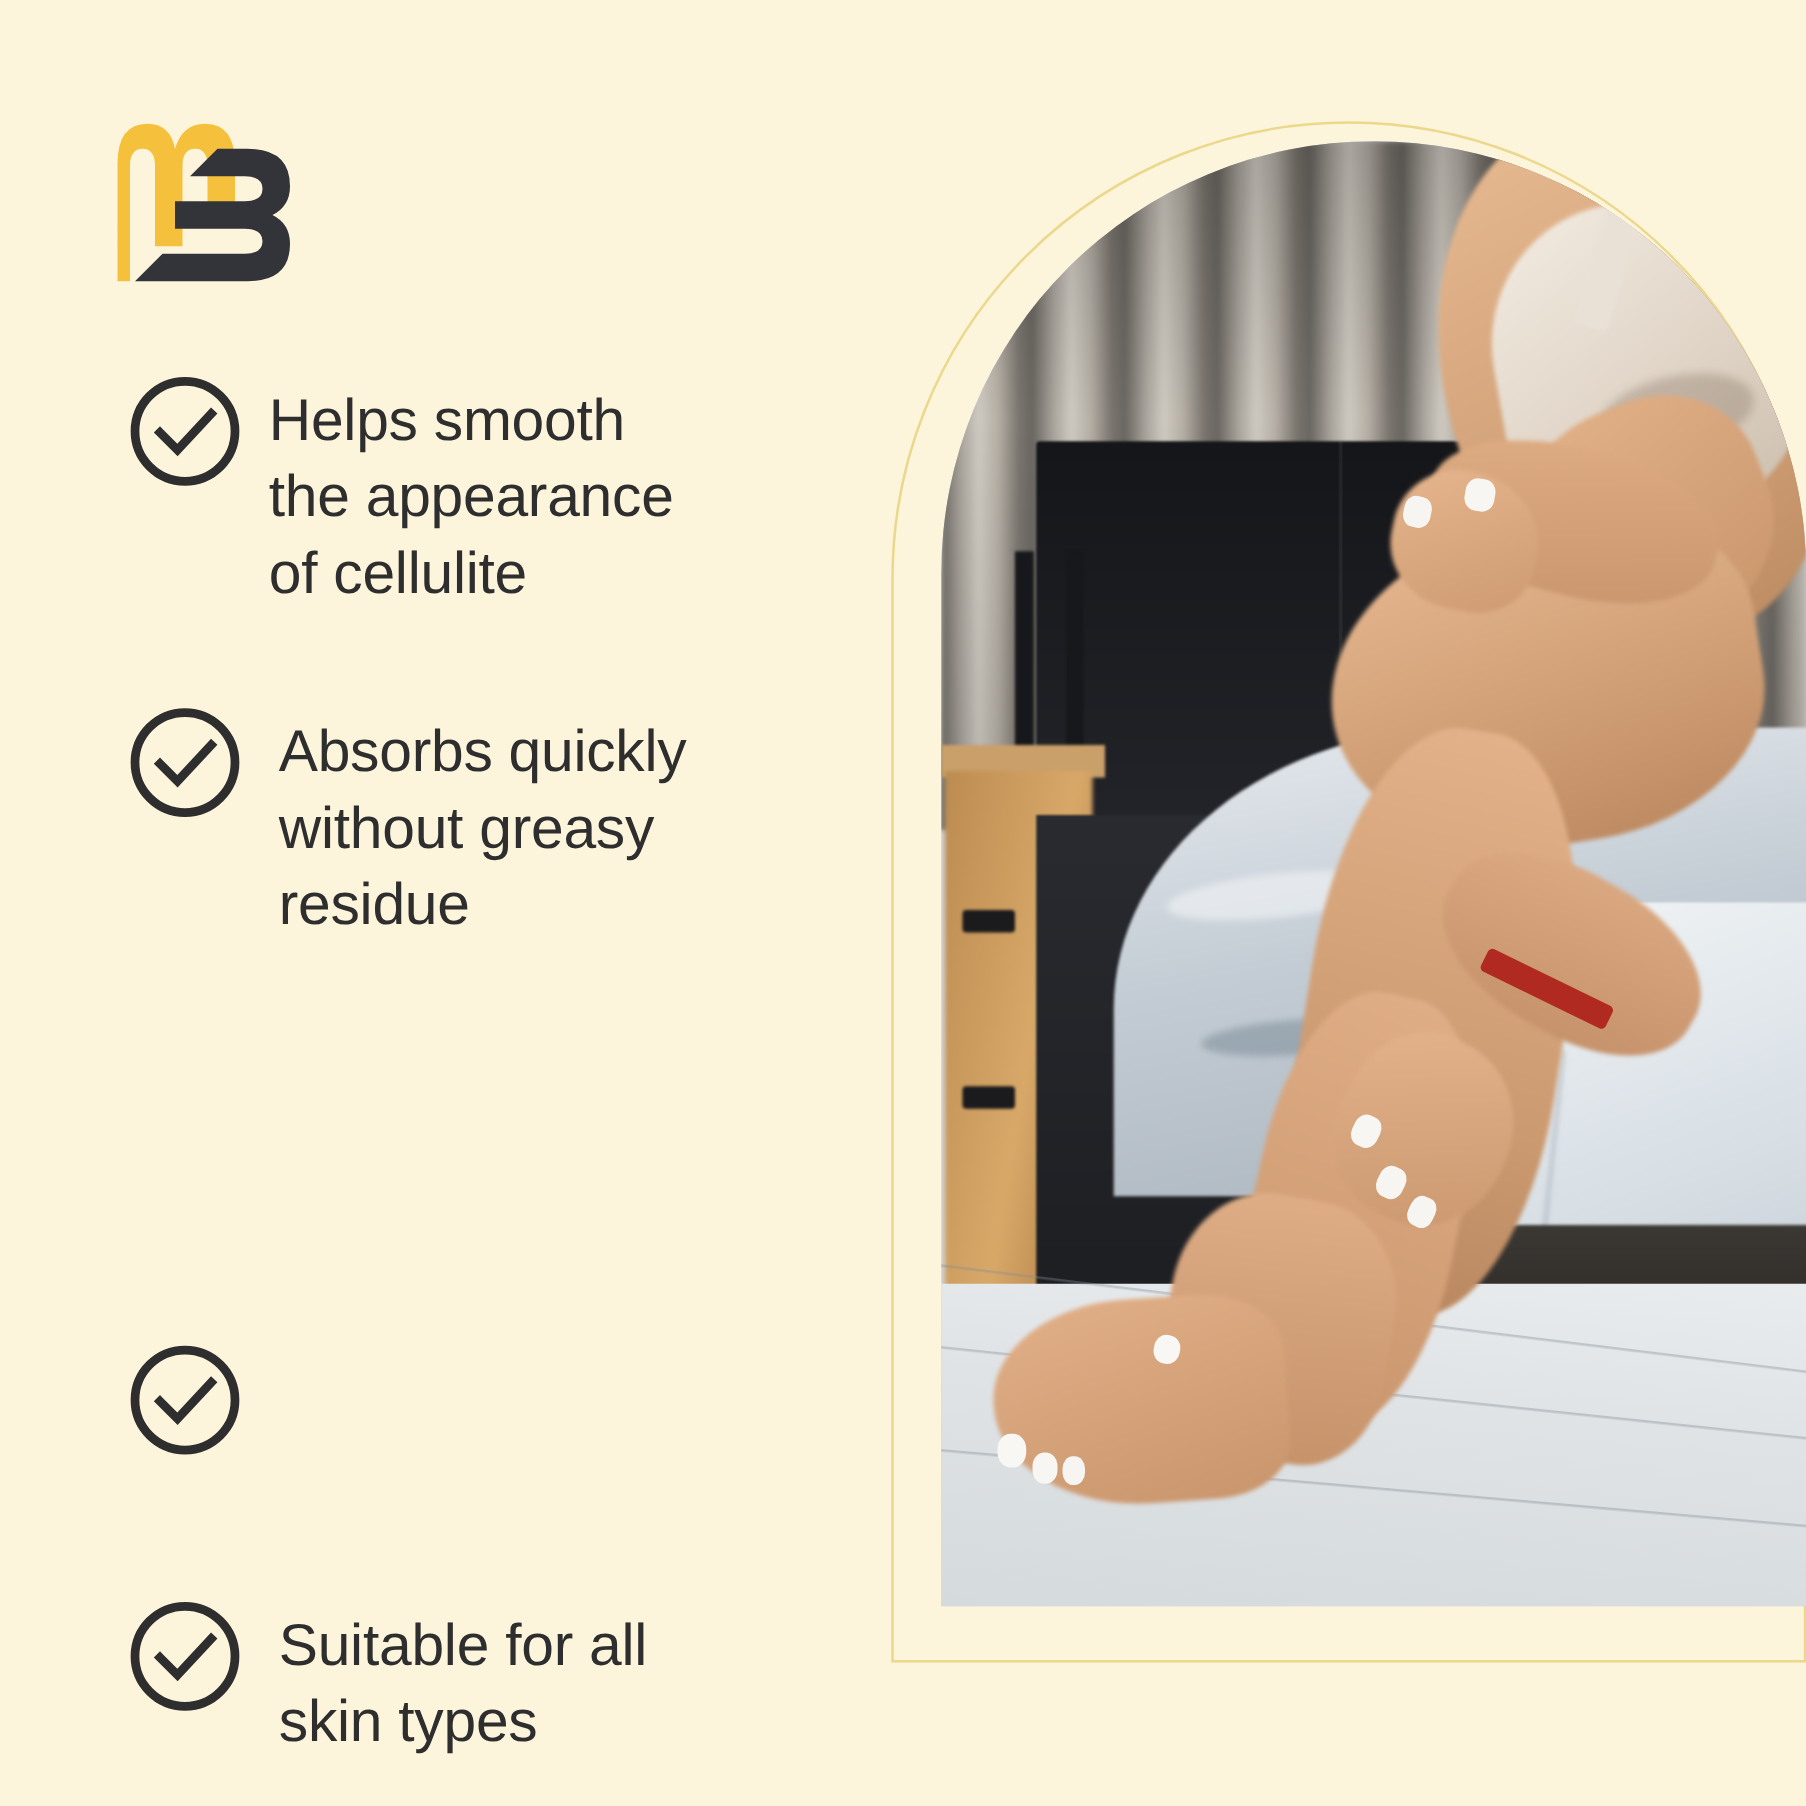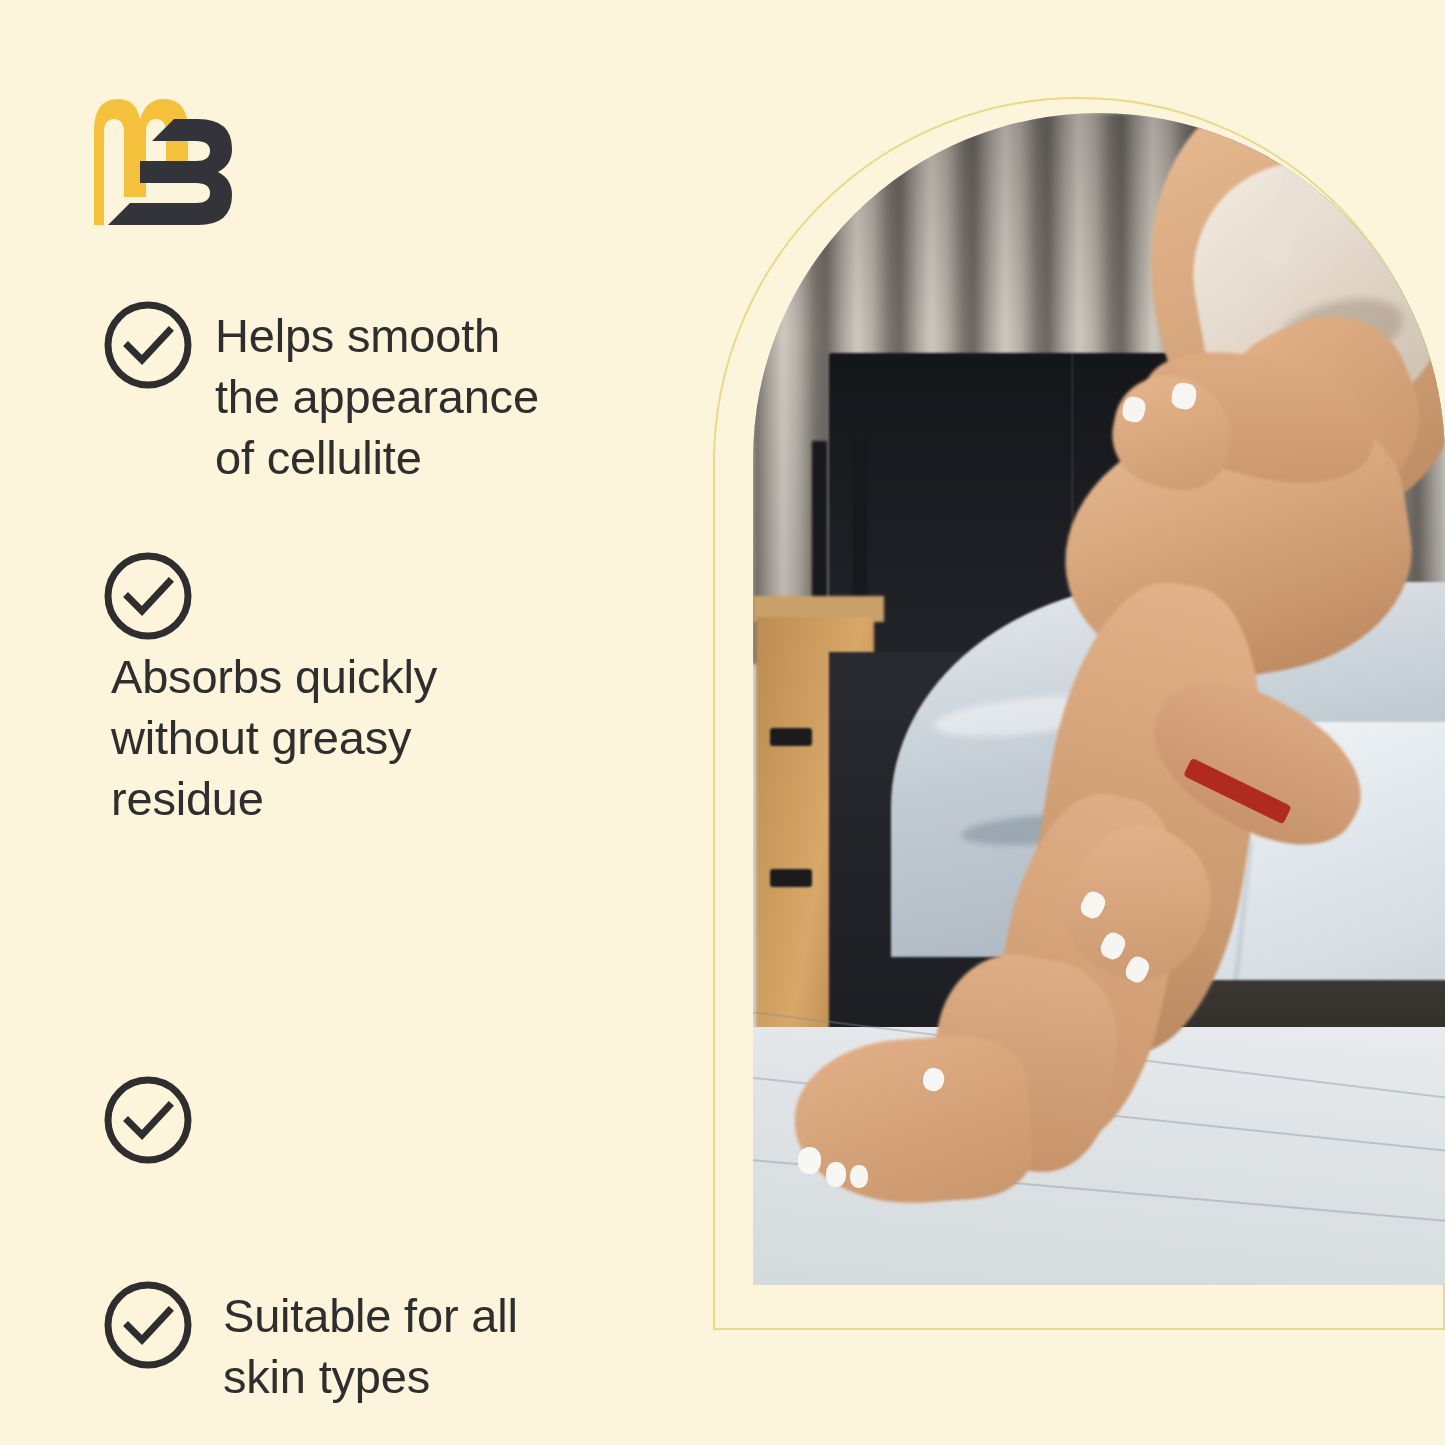--- a/index.html
+++ b/index.html
@@ -46,21 +46,21 @@
   .benefit-text {
     font-size:47px;
     line-height:1.30;
     color:#2E2E2E;
     letter-spacing:-0.2px;
     padding-top:5px;
     white-space:pre-line;
   }
 
   .row-1 { top:300px; }
-  .row-2 { top:551px;flex-direction:column; }
+  .row-2 { top:565px; }
   .row-3 { top:810px; }
   .row-4 { top:1075px; }
   .row-5 { top:1280px; }
 
   .row-2 .benefit-text,
   .row-3 .benefit-text,
   .row-4 .benefit-text,
   .row-5 .benefit-text { margin-left:8px; }
 
   

